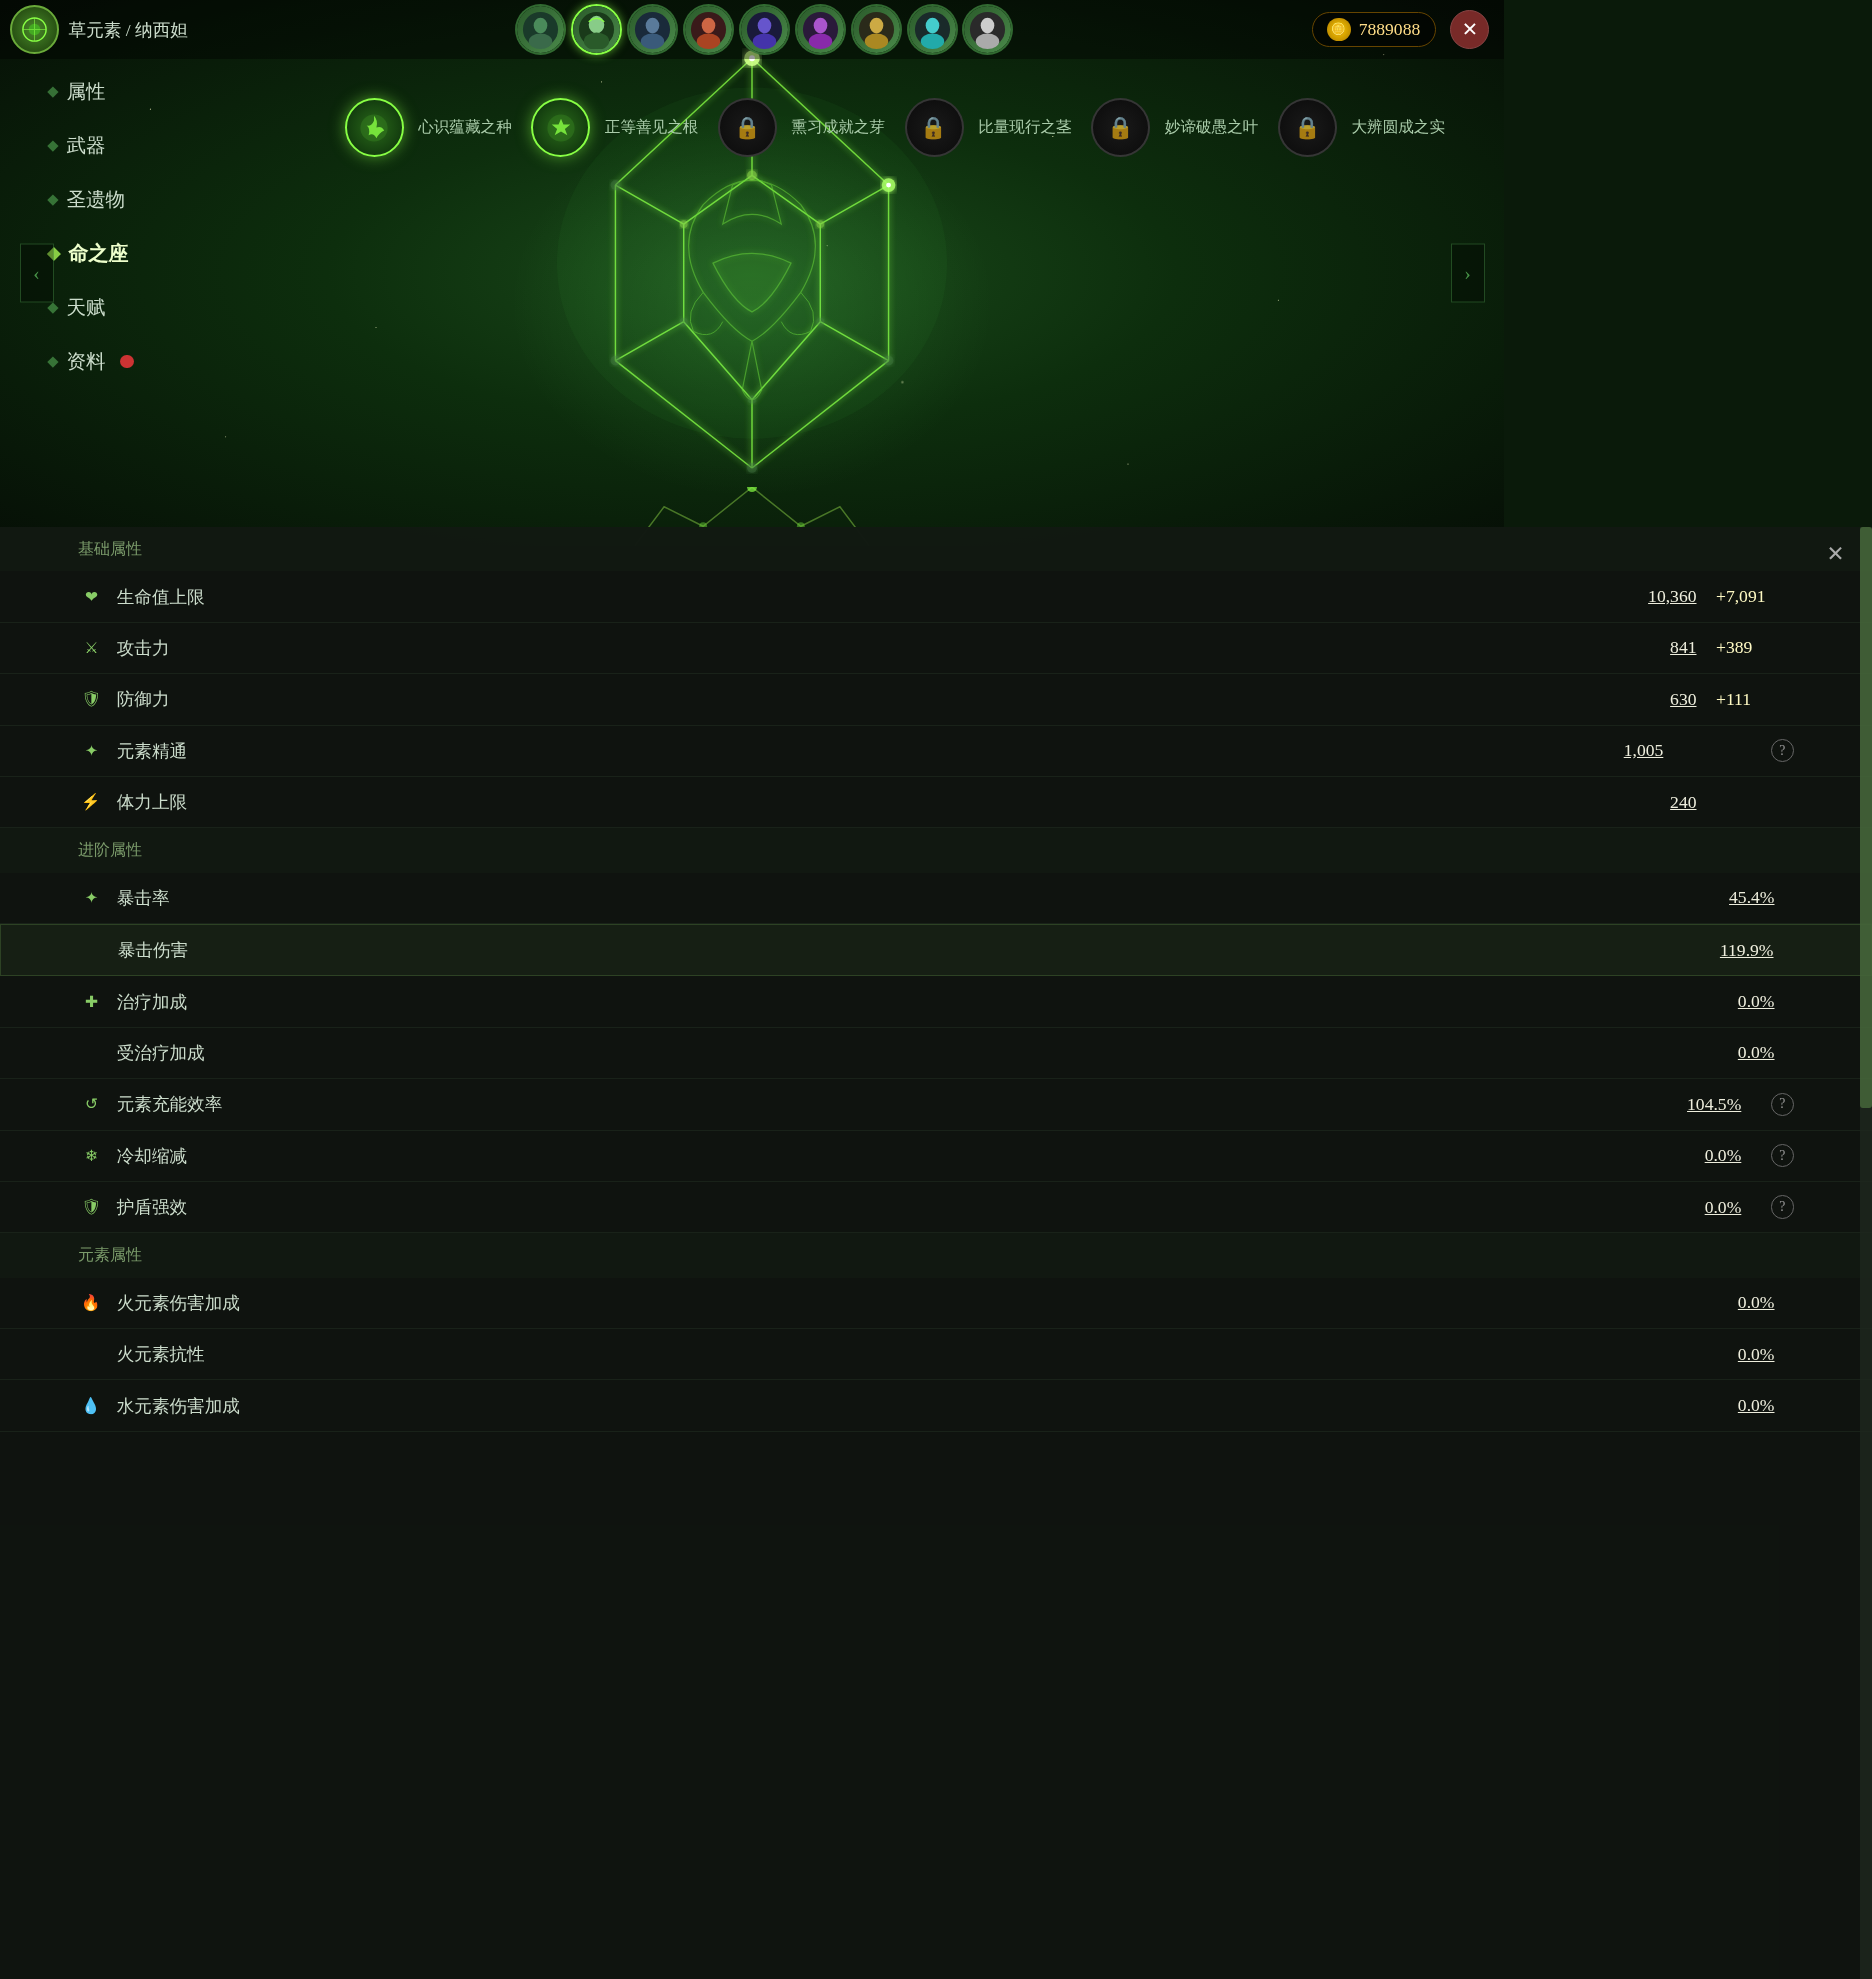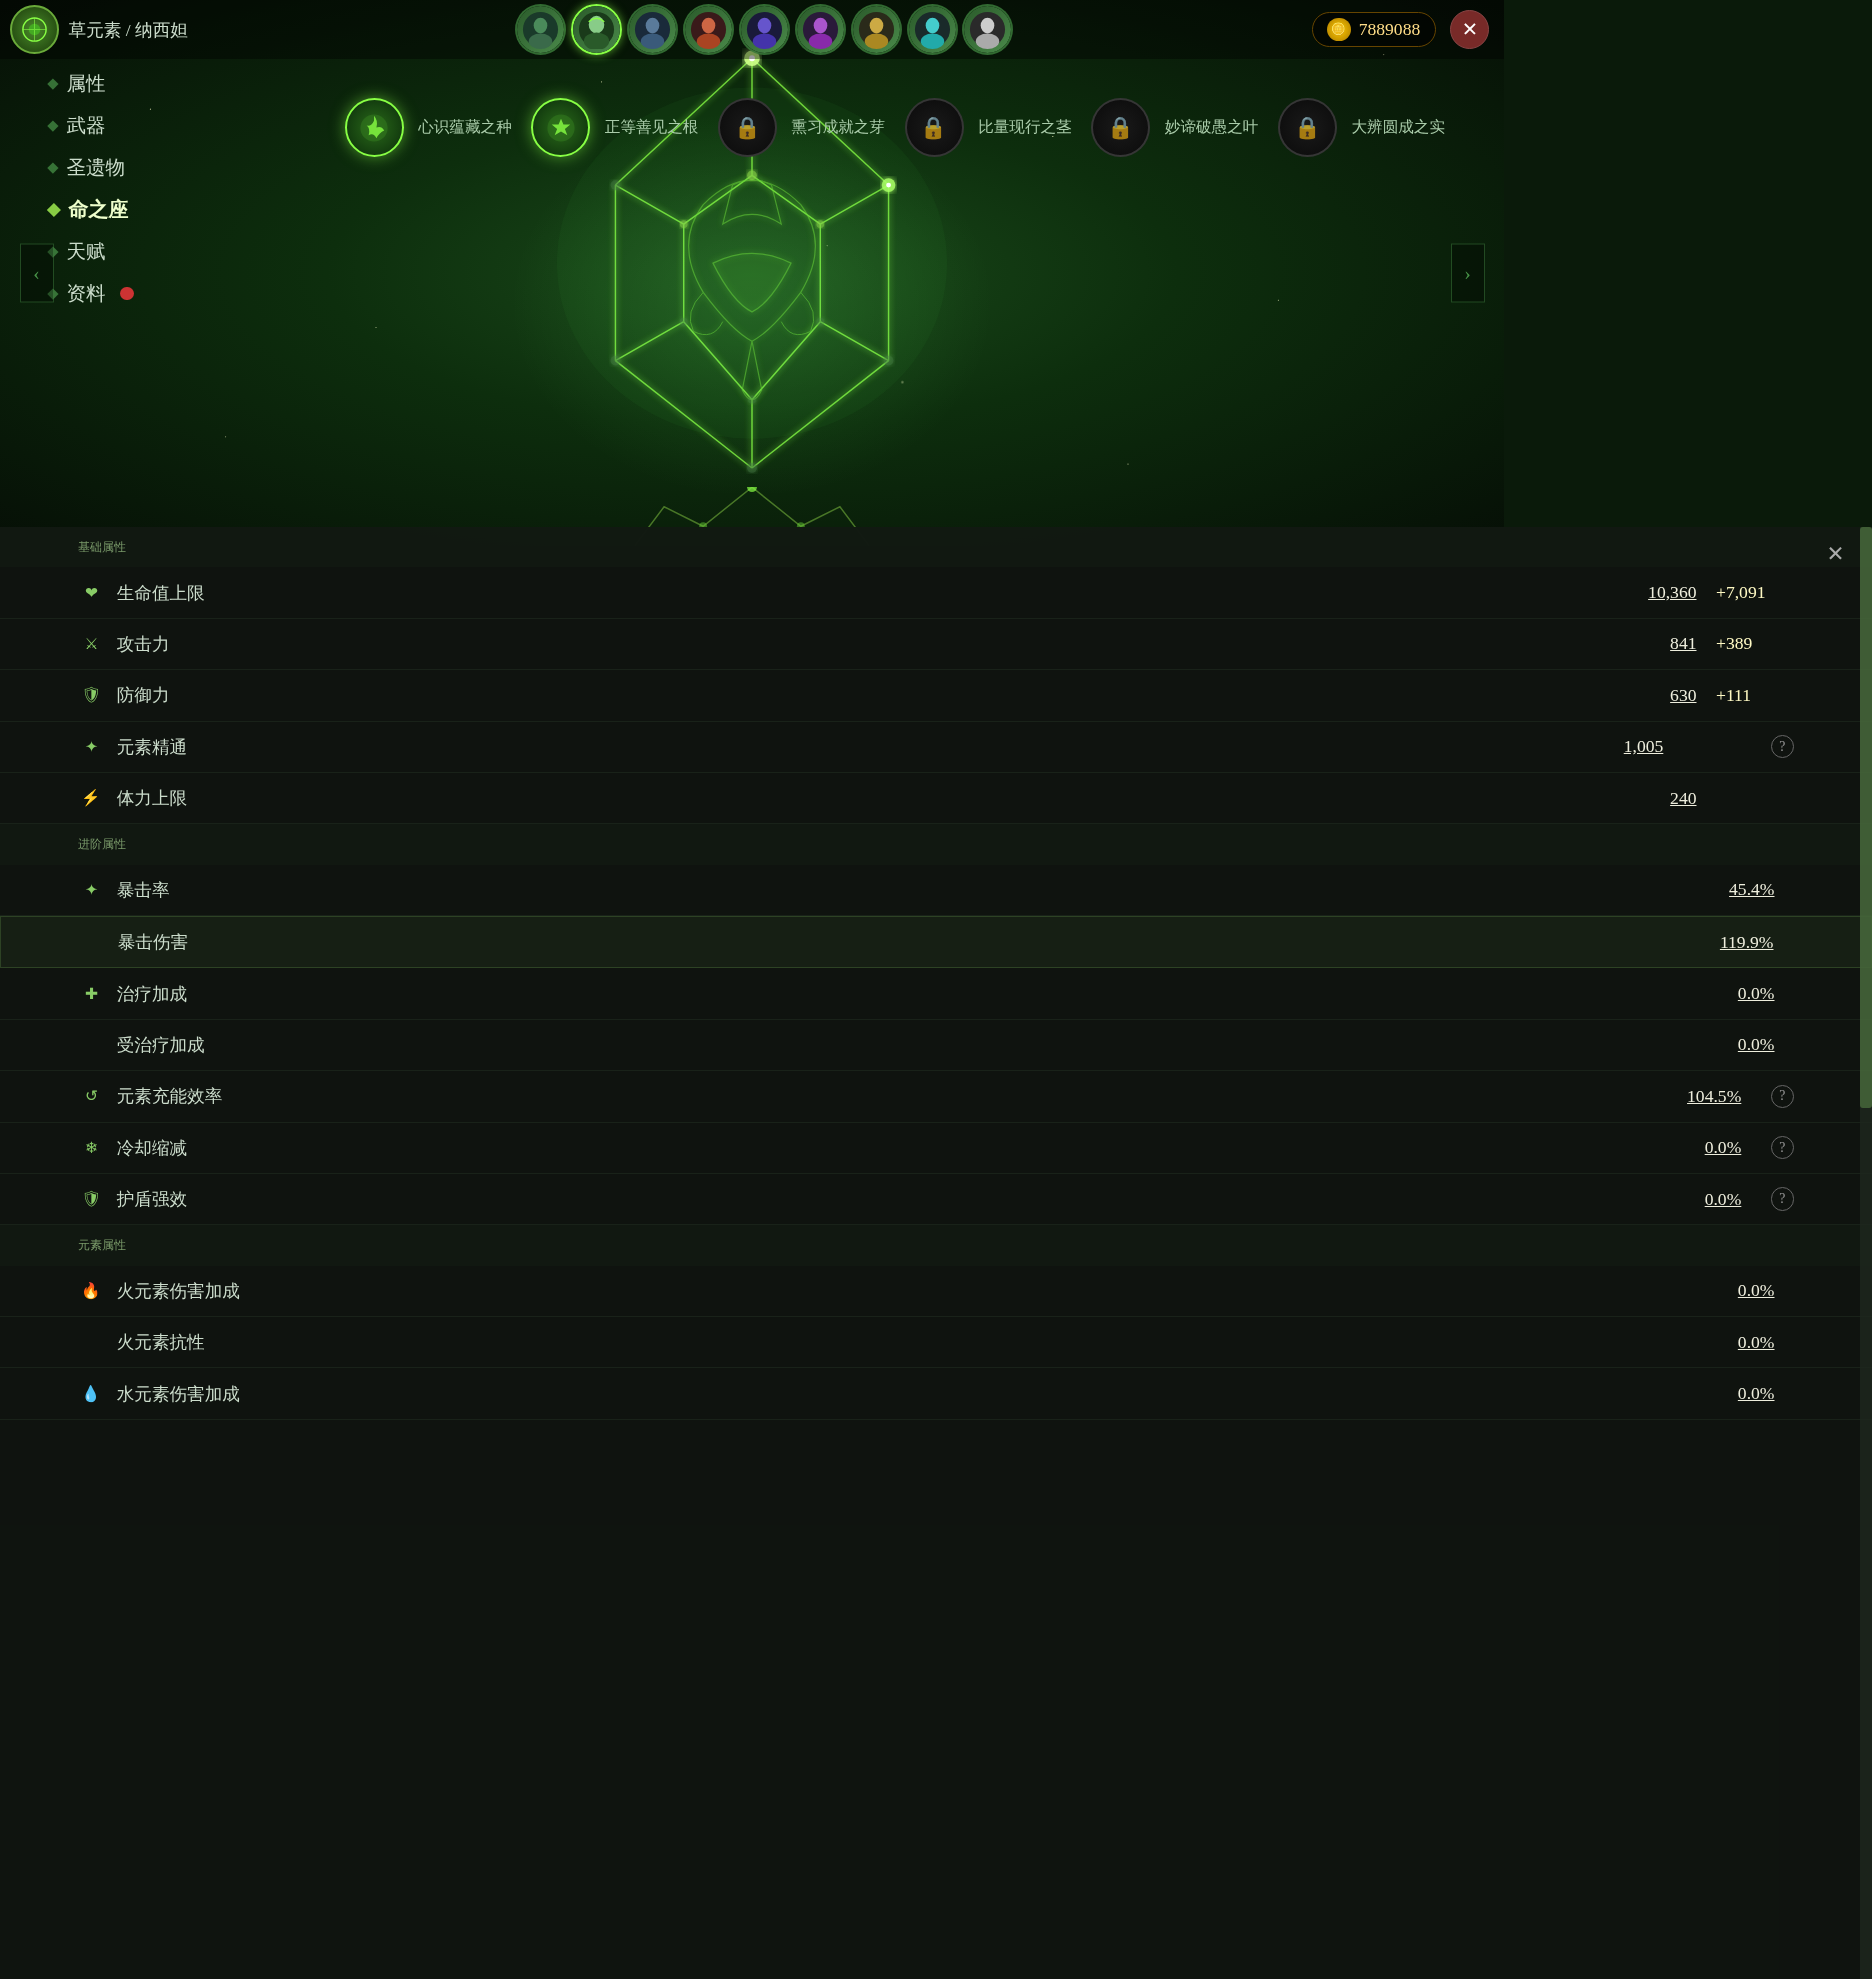--- a/index.html
+++ b/index.html
@@ -170,25 +170,25 @@
       cursor: pointer;
       color: white;
       font-size: 19.5px;
       margin-right: 14.6px;
     }
 
     
     #left-nav {
       position: absolute;
       left: 49px;
-      top: 70px;
+      top: 78px;
       z-index: 10;
       display: flex;
       flex-direction: column;
-      gap: 15px;
+      gap: 27px;
     }
 
     .nav-item {
       color: #ccddcc;
       font-size: 19.5px;
       cursor: pointer;
       display: flex;
       align-items: center;
       gap: 9.8px;
     }
@@ -352,21 +352,21 @@
       top: 0;
       width: 100%;
       height: 40%;
       background: rgba(100,150,80,0.5);
       border-radius: 2.9px;
     }
 
     .stats-section-header {
       padding: 11.7px 78px;
       color: #7a9a6a;
-      font-size: 12px;
+      font-size: 16px;
       background: rgba(20,30,20,0.5);
     }
 
     .stat-row {
       display: flex;
       align-items: center;
       padding: 11.7px 78px;
       border-bottom: 1px solid rgba(50,70,50,0.3);
       color: #ccddcc;
       font-size: 17.6px;

